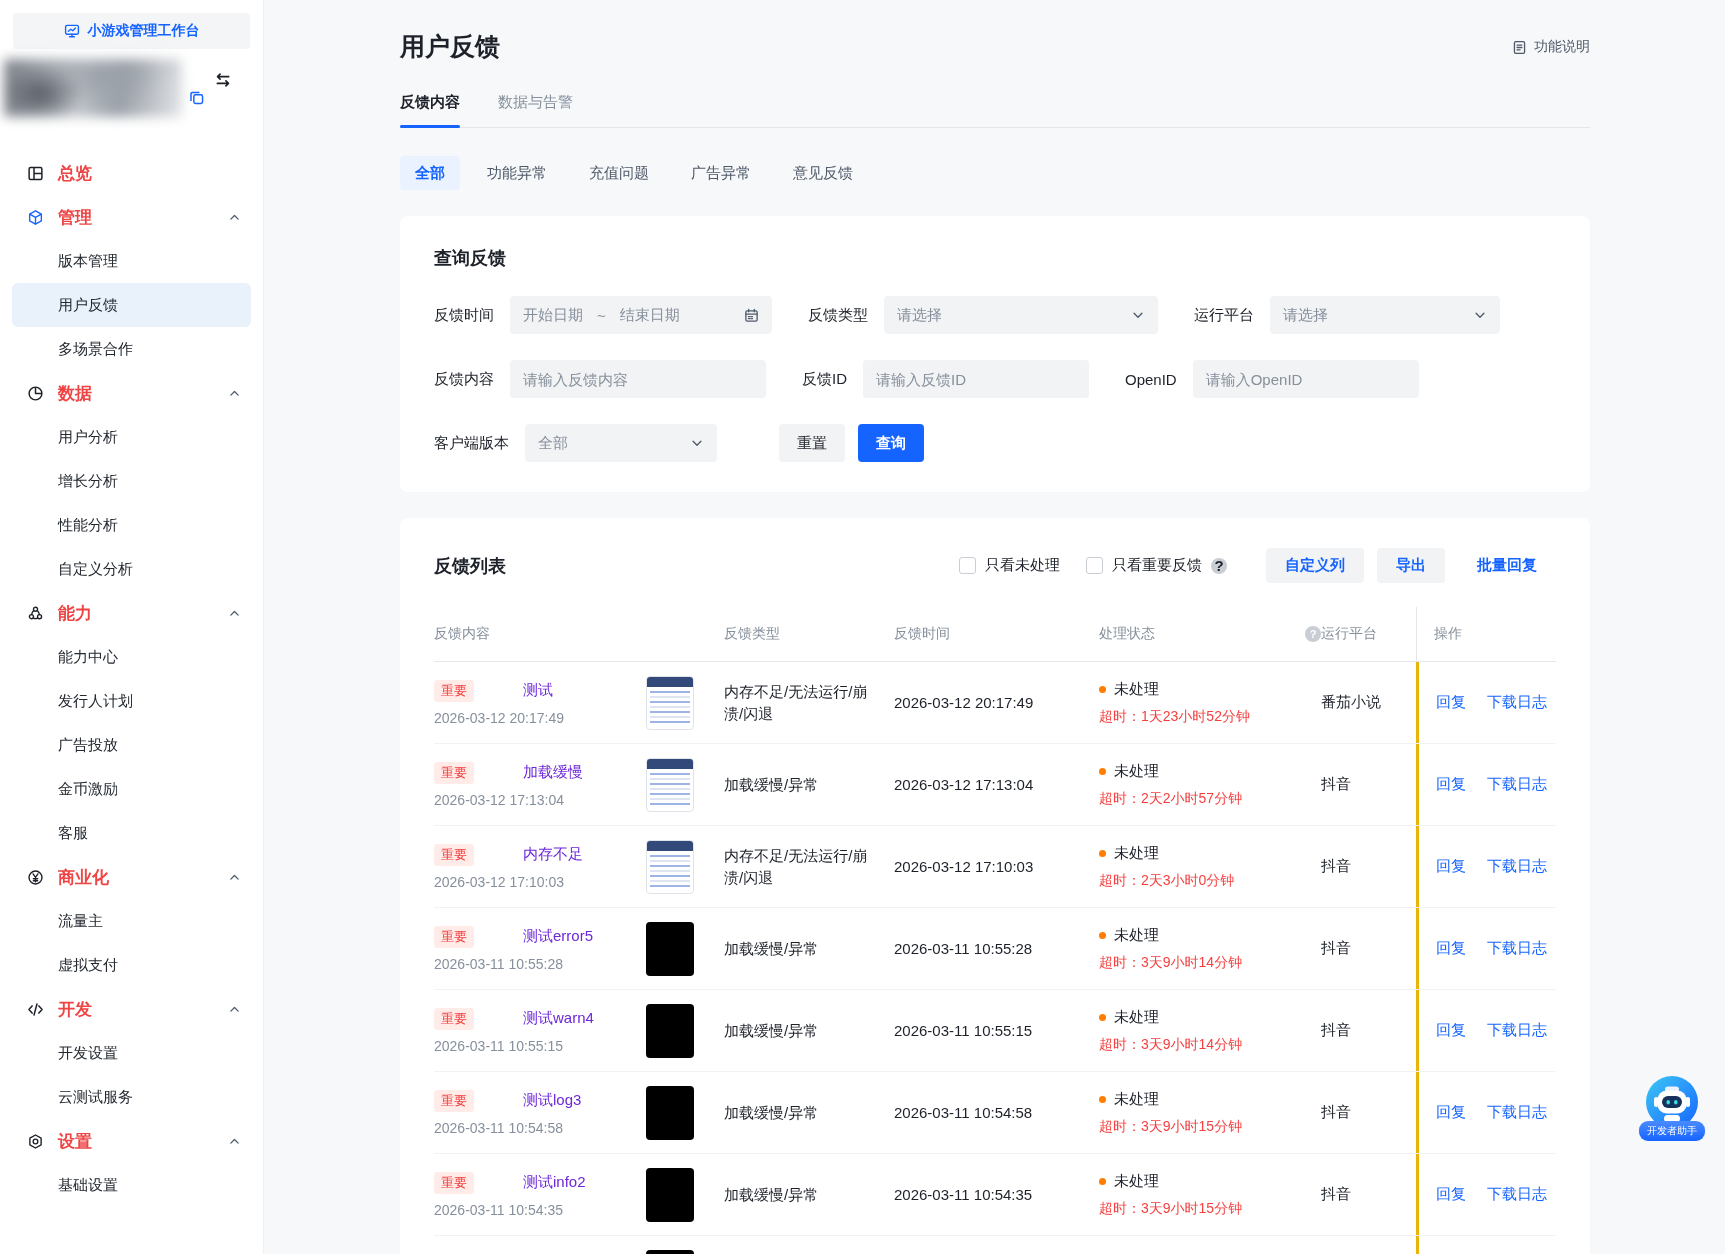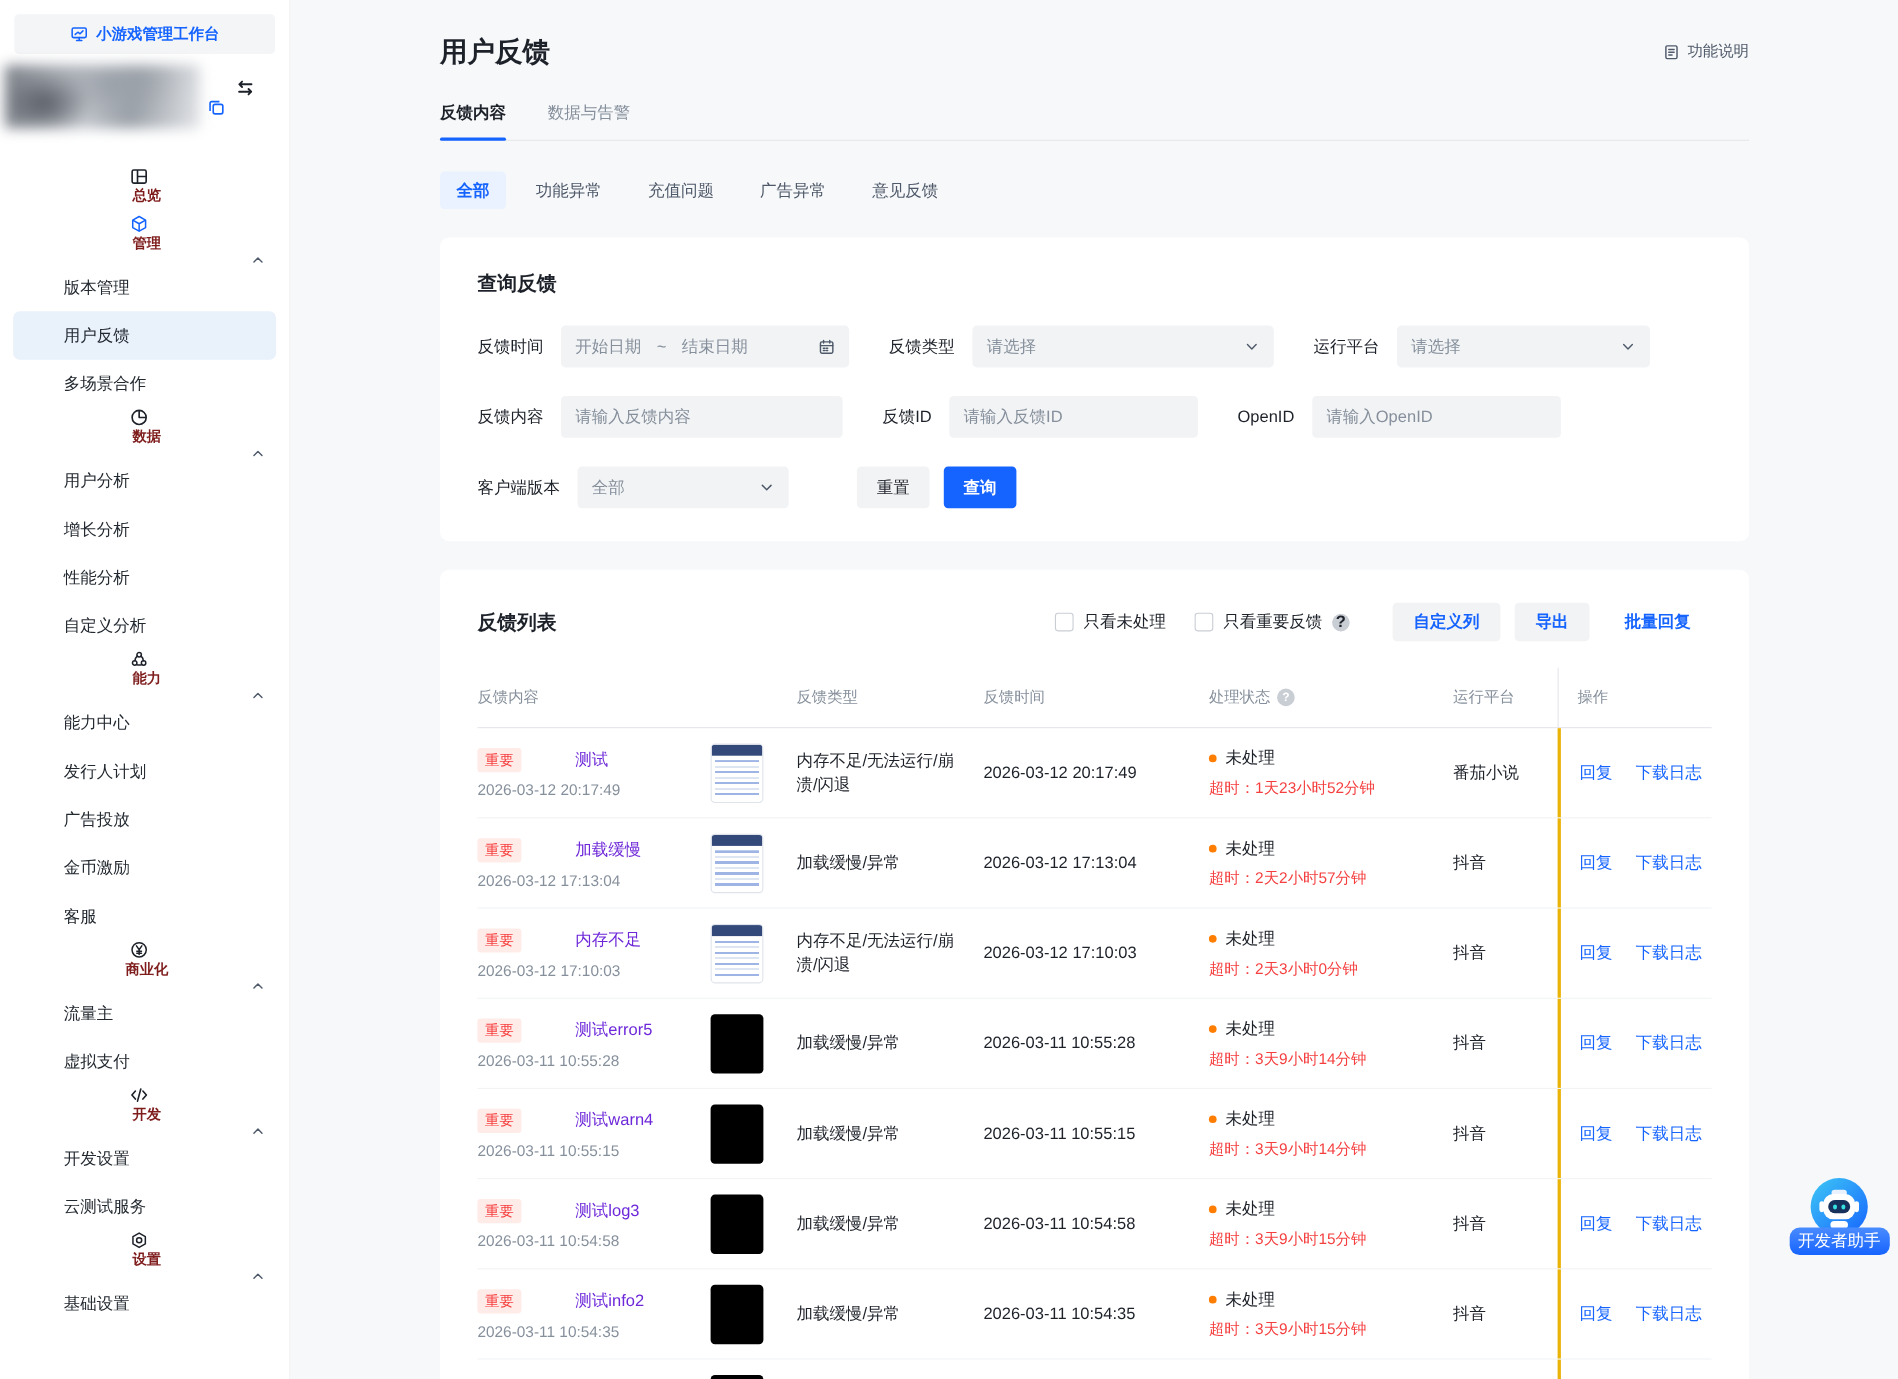--- a/index.html
+++ b/index.html
@@ -25,21 +25,21 @@
       radial-gradient(60px 40px at 20% 60%, #585d66 0%, rgba(88,93,102,0) 70%),
       radial-gradient(80px 50px at 55% 30%, #9aa0a8 0%, rgba(154,160,168,0) 75%),
       linear-gradient(100deg,#7d828a 0%,#c4c8ce 45%,#9aa0a8 65%,#e3e5e8 100%);
     filter:blur(6px);
   }
   .side-copy { position:absolute; left:188px; top:30px; cursor:pointer; }
   .side-swap { position:absolute; left:214px; top:12px; cursor:pointer; }
   .nav { margin-top:32px; }
   .nav-item {
     height:44px; display:flex; align-items:center; padding:0 22px 0 26px;
-    font-size:13px; color:#7f1d1d; cursor:pointer; font-weight:700;flex-direction:column;
+    font-size:17px; color:#ef4444; cursor:pointer; font-weight:700;
   }
   .nav-item .nicon { width:18px; height:18px; margin-right:14px; display:flex; align-items:center; justify-content:center; }
   .nav-item .chev { margin-left:auto; display:flex; }
   .nav-sub {
     height:44px; display:flex; align-items:center; margin:0 12px; padding-left:46px;
     font-size:15px; font-weight:400; color:#232930; border-radius:6px; cursor:pointer;
   }
   .nav-sub.active { background:#e9f1fb; }
   
   .main { margin-left:264px; padding:30px 135px 0 136px; position:relative; }
@@ -113,26 +113,26 @@
   }
   .thumb[data-kind="black"] { background:#000; }
   .ftype { font-size:15px; color:#1d2129; padding-right:24px; line-height:1.45; }
   .ftime2 { font-size:15px; color:#1d2129; }
   .status-line { display:flex; align-items:center; font-size:15px; color:#1d2129; }
   .dot { width:7px; height:7px; border-radius:50%; background:#ff7d00; margin-right:8px; }
   .overtime { margin-top:9px; font-size:14px; color:#f53f3f; }
   .platform { font-size:15px; color:#1d2129; }
   .act-links { display:flex; align-items:center; gap:21px; }
   .alink { color:#1664ff; font-size:15px; cursor:pointer; white-space:nowrap; }
-  .thead .hd-status { display:flex; align-items:center; }
+  .thead .hd-status { display:flex; align-items:center;justify-content:space-between; }
   
   .assistant { position:fixed; right:24px; bottom:113px; width:58px; display:flex; flex-direction:column; align-items:center; z-index:9; cursor:pointer; }
   .asst-label {
     margin-top:-8px; background:linear-gradient(180deg,#4a8bff,#1664ff); color:#fff;
-    font-size:15px; padding:3px 8px; border-radius:9px; white-space:nowrap; position:relative; z-index:2;
+    font-size:10px; padding:3px 8px; border-radius:9px; white-space:nowrap; position:relative; z-index:2;
   }
 </style>
 </head>
 <body>
 
 <div class="sidebar">
   <div class="wb-btn">
     <span style="display:flex">
       <svg width="16" height="16" viewBox="0 0 16 16" fill="none" stroke="#1664ff" stroke-width="1.4" stroke-linecap="round" stroke-linejoin="round">
           <rect x="1.6" y="2.4" width="12.8" height="8.8" rx="1.4"></rect>

